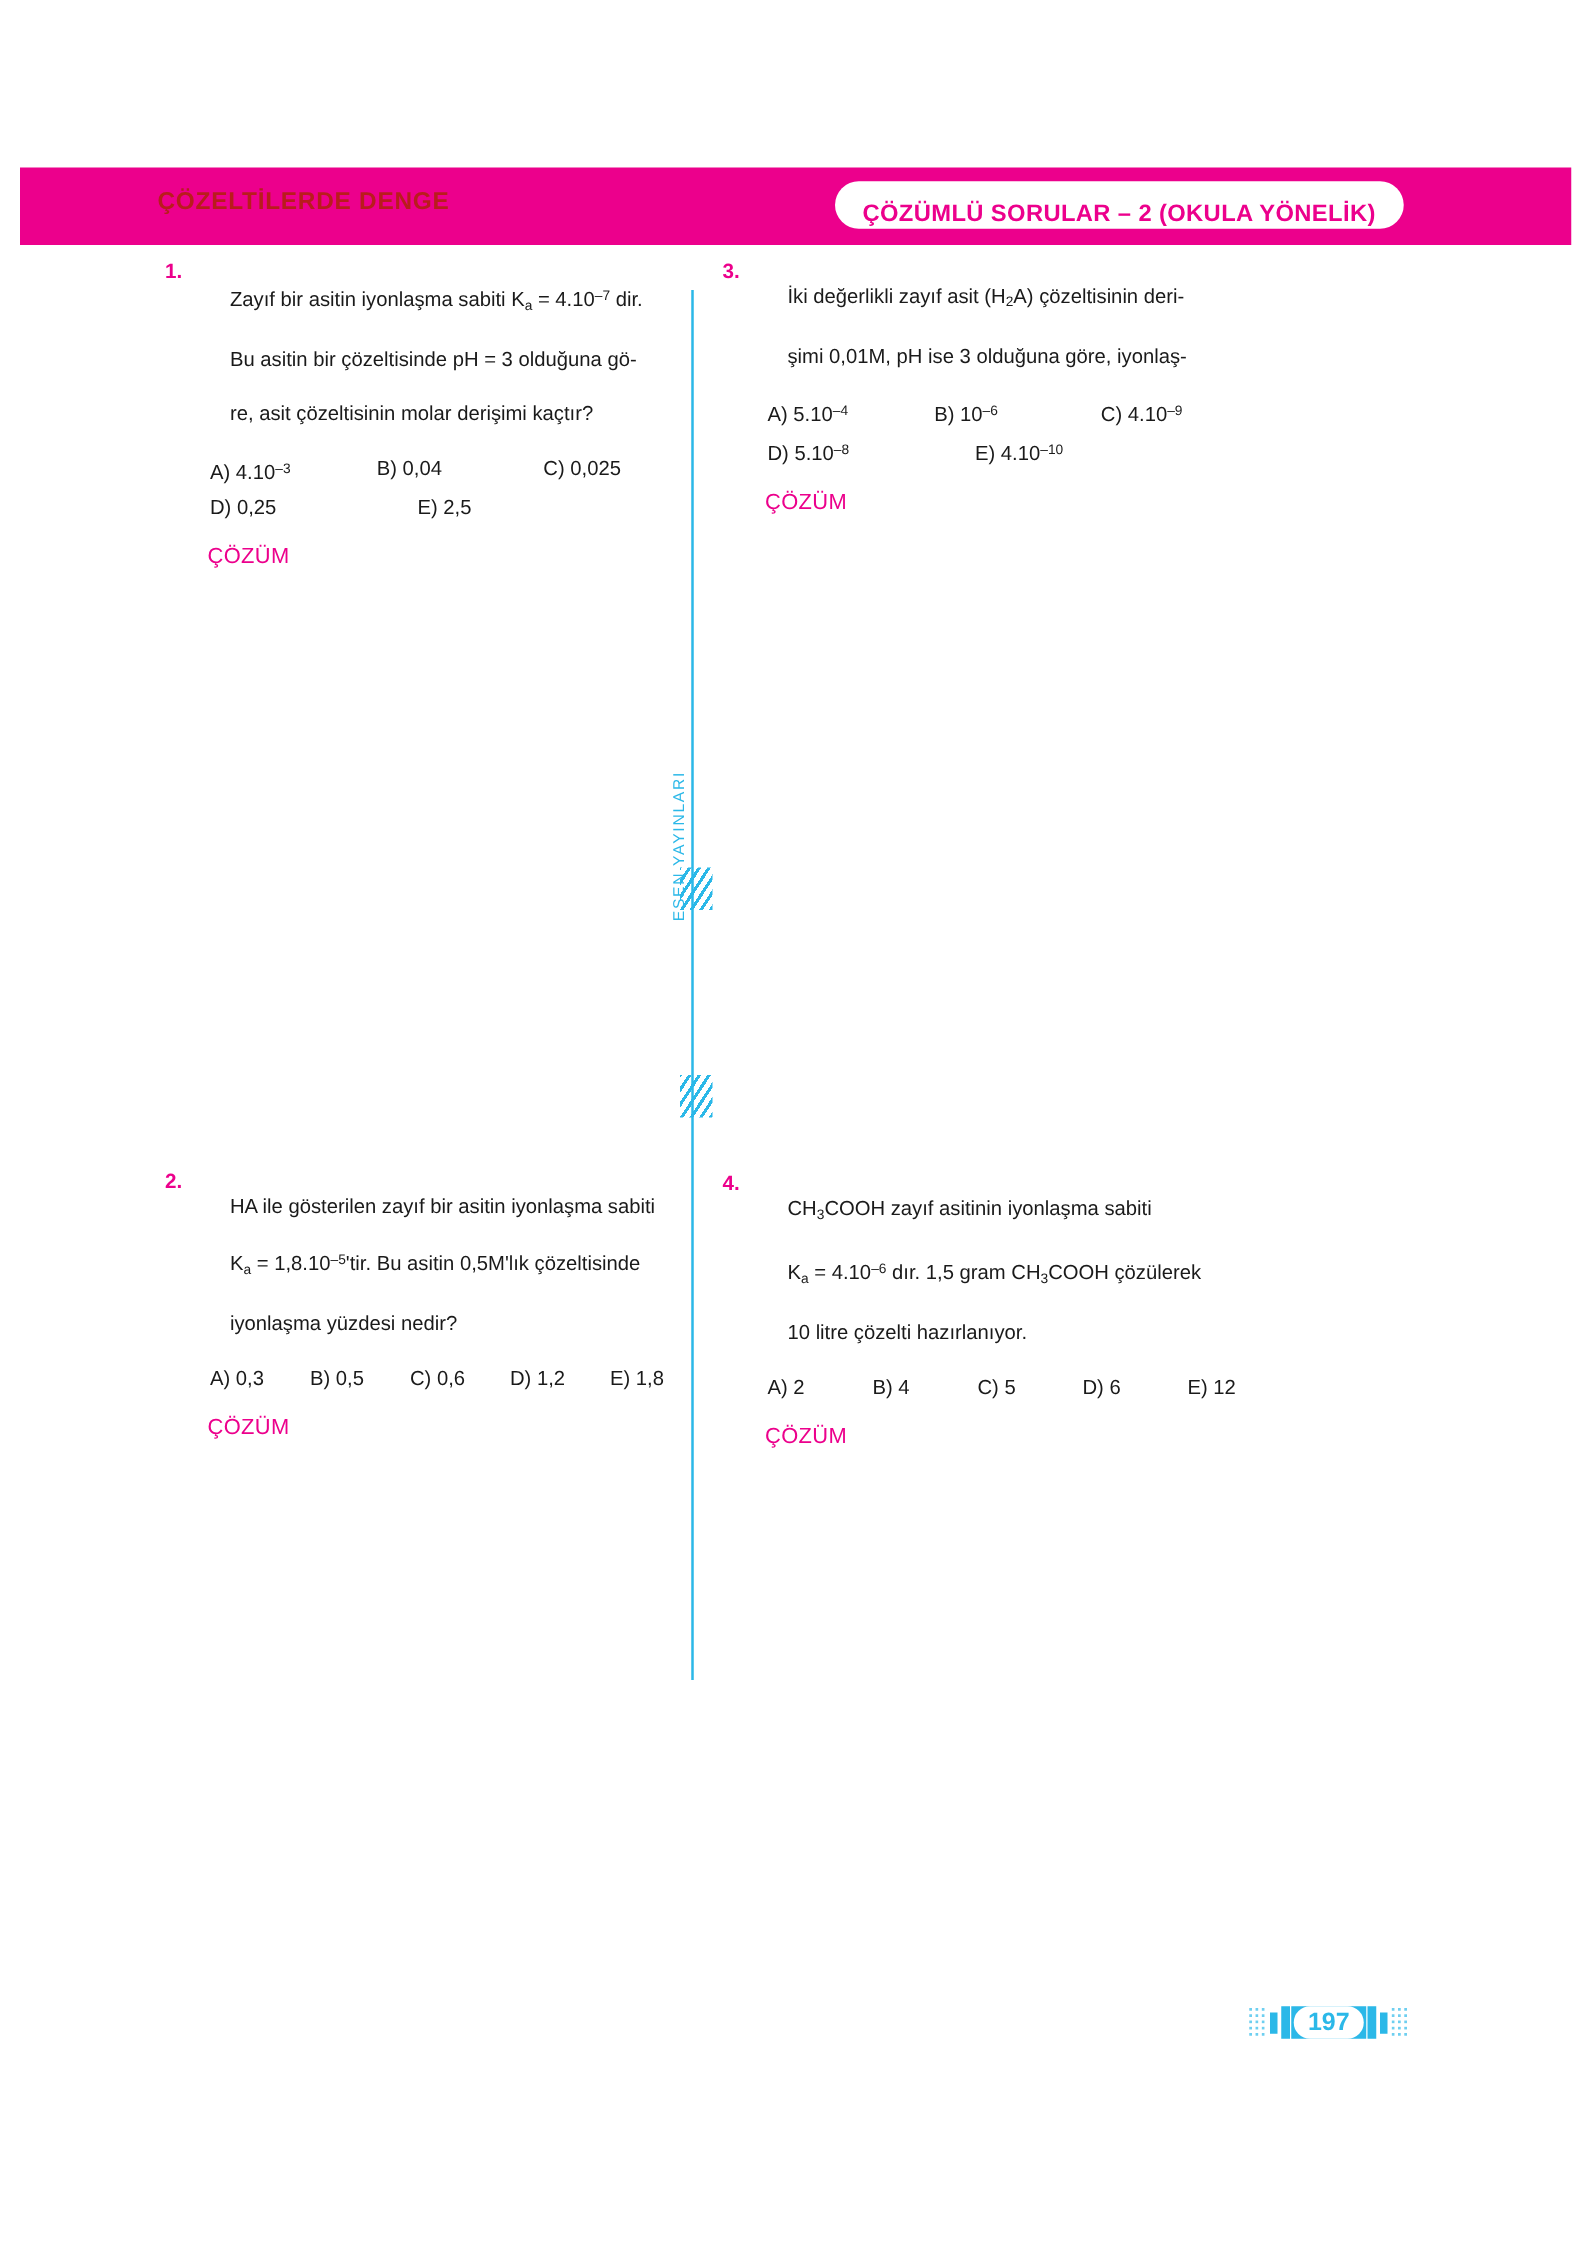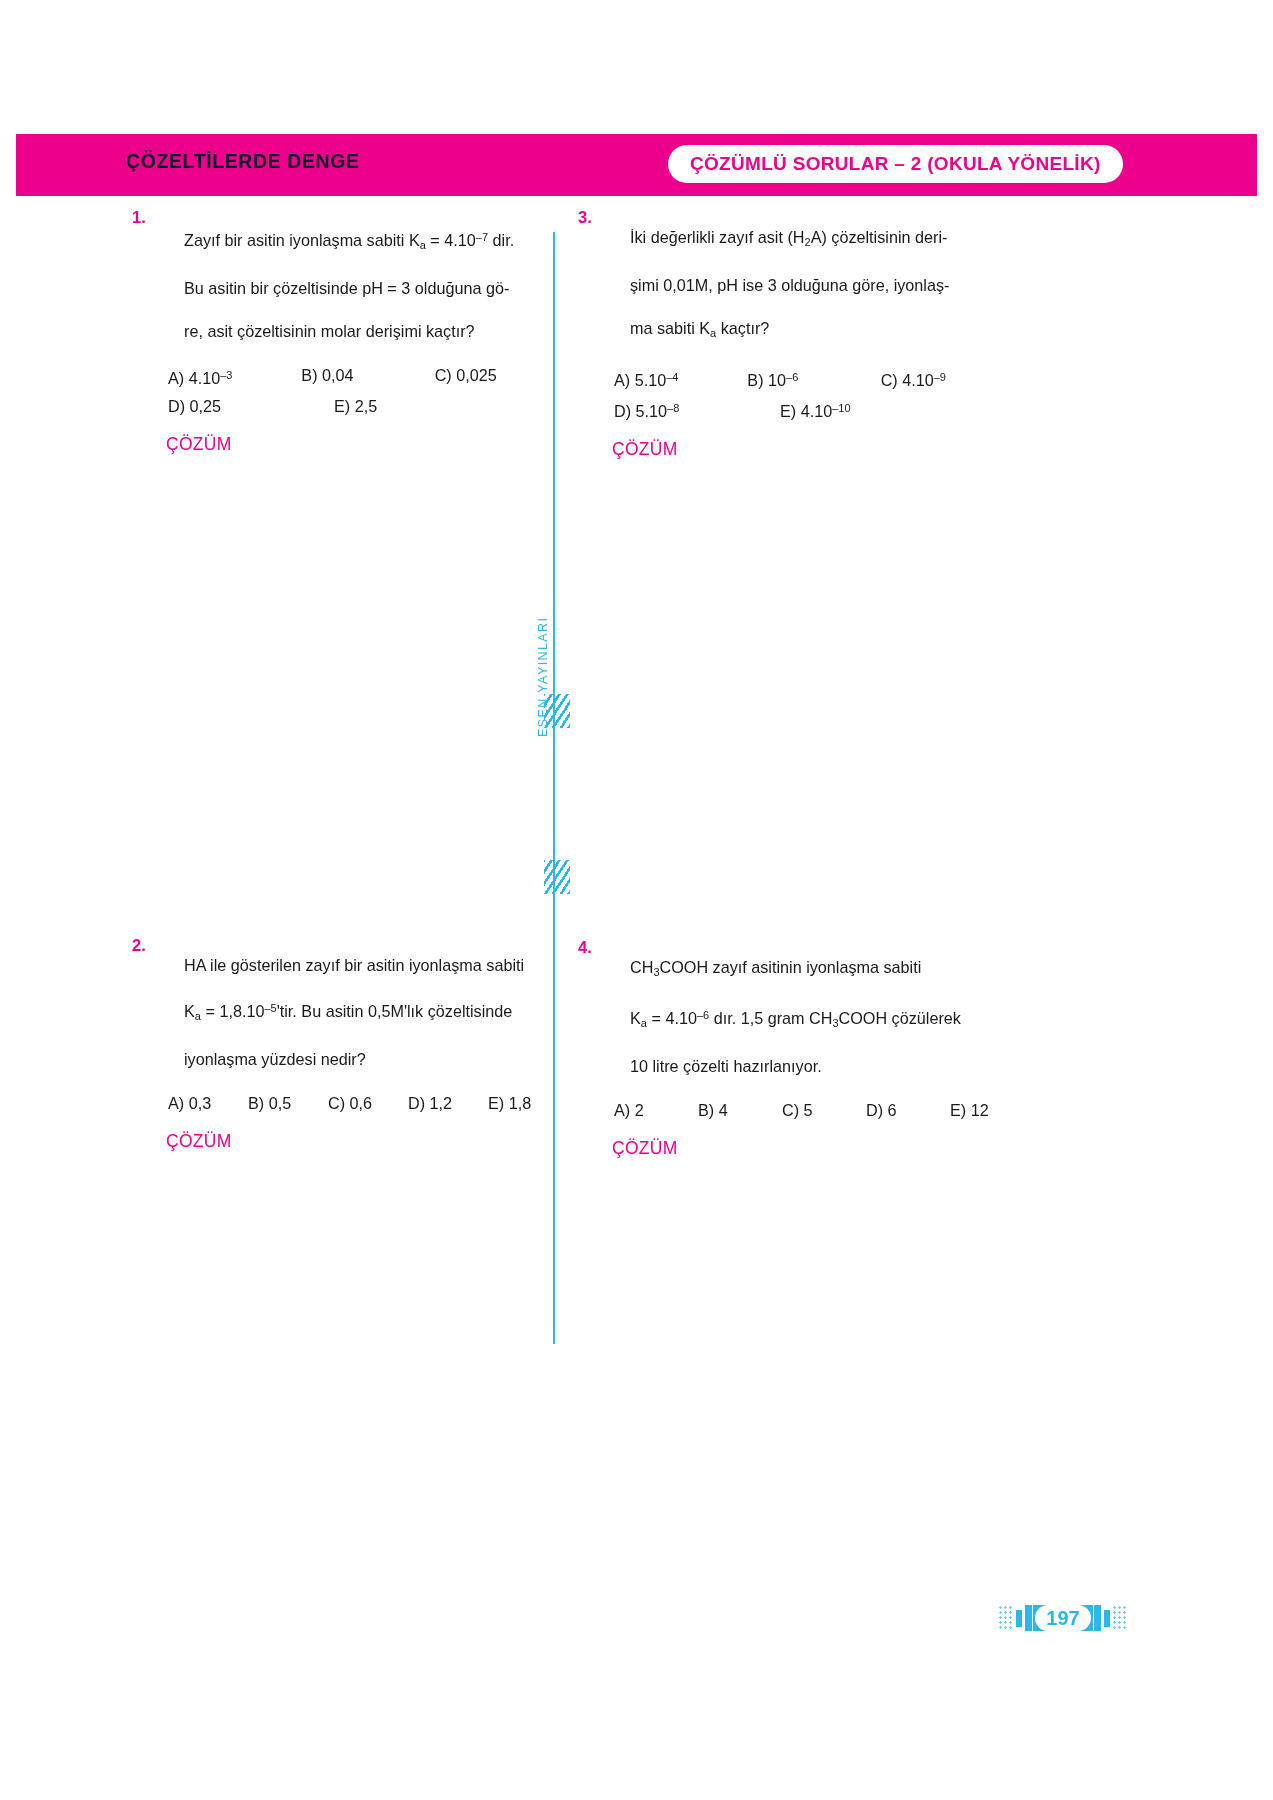--- a/index.html
+++ b/index.html
@@ -25,32 +25,32 @@
     height: 62px;
     background: #ec008c;
   }
   .header-title {
     position: absolute;
     left: 126px;
     top: 150px;
     font-size: 19.5px;
     font-weight: bold;
     letter-spacing: 0.6px;
-    color: #0f172a;
+    color: #b91c1c;
   }
   .header-pill {
     position: absolute;
     left: 668px;
     top: 145px;
     height: 38px;
     padding: 0 22px;
     border-radius: 19px;
     background: #ffffff;
     display: flex;
-    align-items: center;
+    align-items: flex-end;
     justify-content: center;
   }
   .header-pill-label {
     font-size: 19px;
     font-weight: bold;
     letter-spacing: 0.3px;
     color: #ec008c;
     white-space: nowrap;
   }
 
@@ -238,21 +238,20 @@
     </div>
   </div>
   <div class="cozum">ÇÖZÜM</div>
 </div>
 
 <div class="qblock" id="q3">
   <div class="qnum">3.</div>
   <div class="qbody">
     <p class="b just">İki değerlikli zayıf asit (H<sub>2</sub>A) çözeltisinin deri-</p>
     <p class="b just">şimi 0,01M, pH ise 3 olduğuna göre, iyonlaş-</p>
-    <p class="b">ma sabiti K<sub>a</sub> kaçtır?</p>
   </div>
   <div class="opts">
     <div class="opt-row wide3">
       <span class="opt">A) 5.10<sup>–4</sup></span>
       <span class="opt">B) 10<sup>–6</sup></span>
       <span class="opt">C) 4.10<sup>–9</sup></span>
     </div>
     <div class="opt-row wide3">
       <span class="opt">D) 5.10<sup>–8</sup></span>
       <span class="opt">E) 4.10<sup>–10</sup></span>

